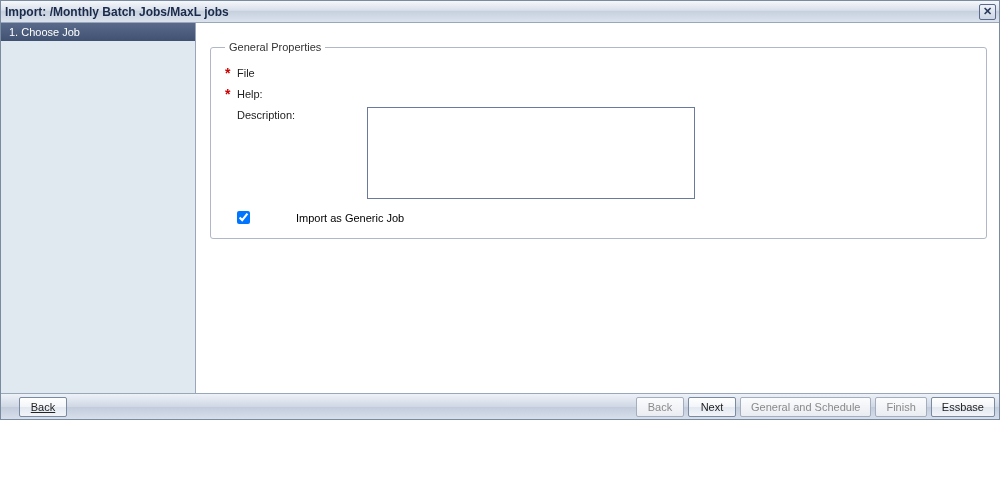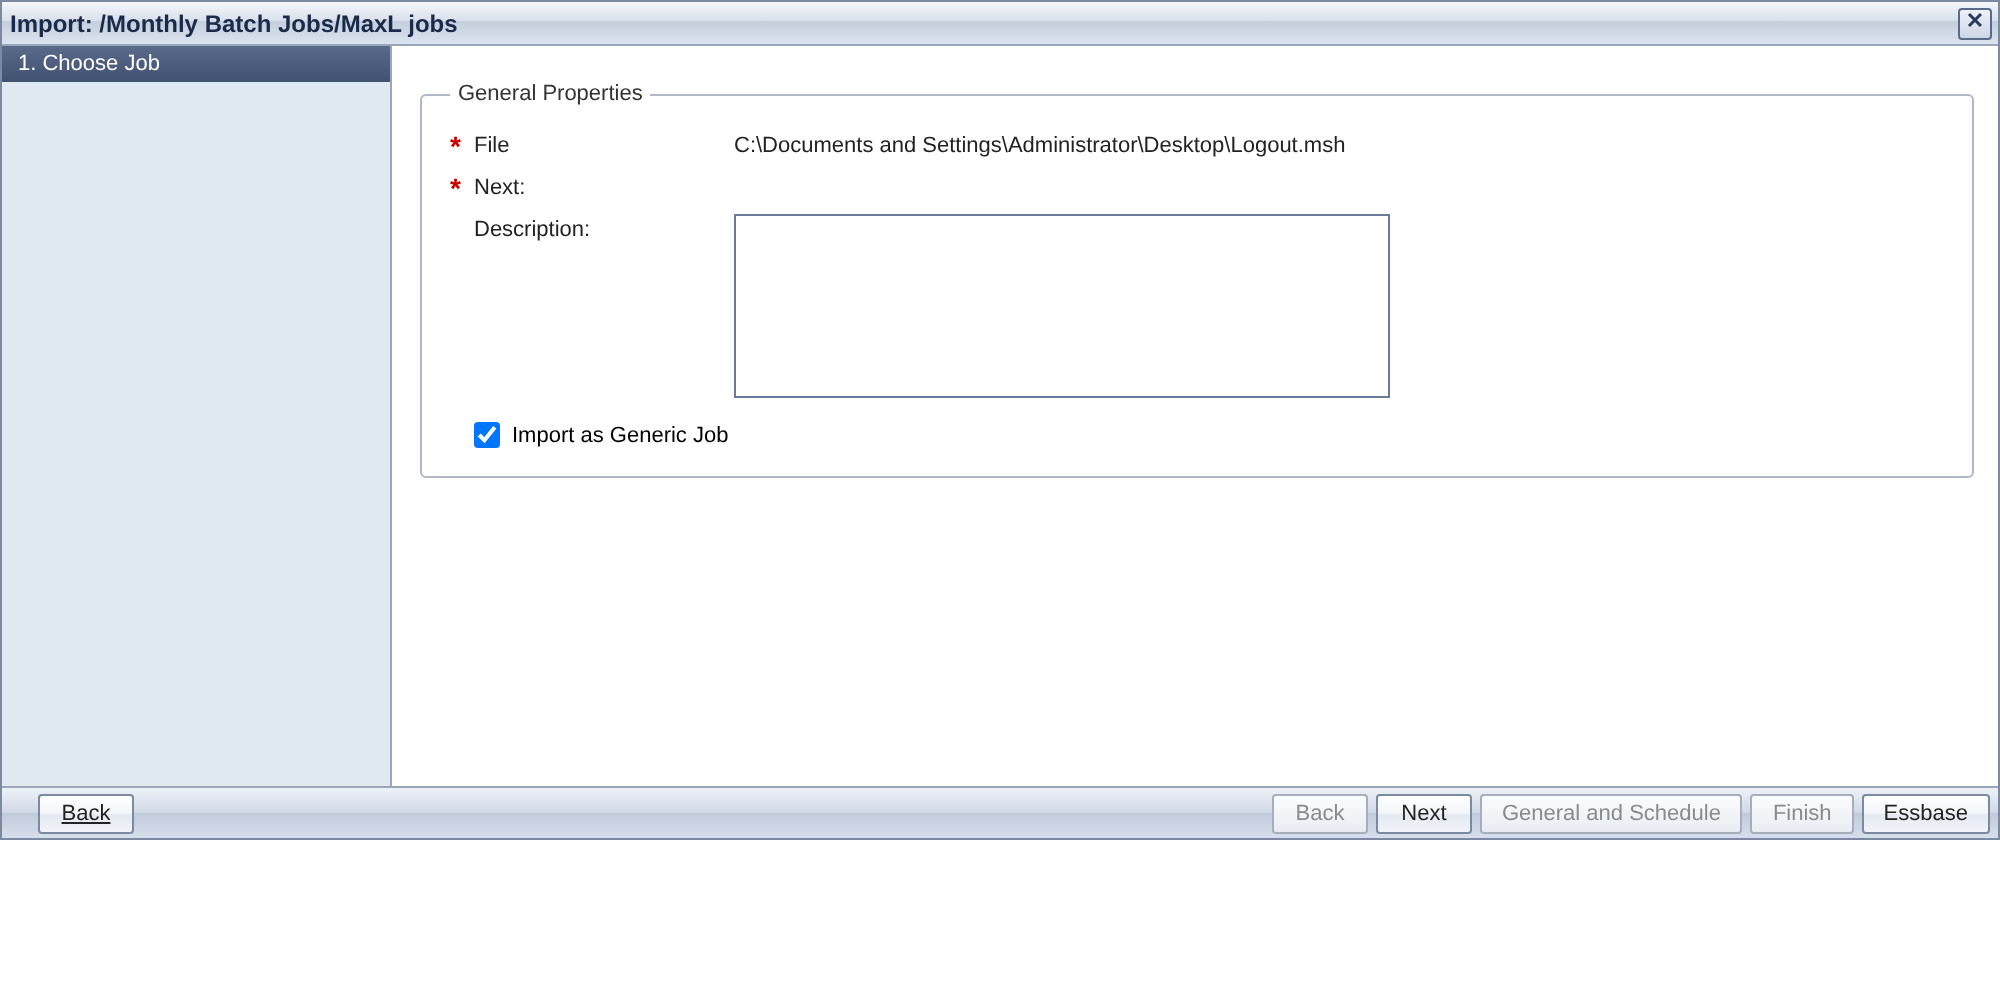--- a/index.html
+++ b/index.html
@@ -57,21 +57,21 @@
     color: #000; outline: none;
   }
   .desc-wrap {
     position: relative; width: 328px; height: 92px;
   }
   .desc-input {
     width: 328px; height: 92px; border: 1px solid #6a7a9a;
     resize: none; font-family: Tahoma, Arial, sans-serif; font-size: 11px;
     padding: 2px 3px; overflow-y: scroll;
   }
-  .check-row { display: flex; align-items: center; margin-top: 12px; padding-left: 12px; }
+  .check-row { display: flex; align-items: center; margin-top: 12px; padding-left: 12px; gap: 40px; }
   .check-row input { margin: 0 6px 0 0; }
   .footer {
     height: 26px; flex: 0 0 26px;
     background: linear-gradient(to bottom, #eef2f8 0%, #d0d8e5 50%, #c2cbdb 51%, #d7dfec 100%);
     border-top: 1px solid #9aa7bb;
     display: flex; align-items: center; padding: 0 4px;
   }
   .footer-left { flex: 0 0 auto; }
   .footer-spacer { flex: 1 1 auto; }
   .btn {
@@ -110,26 +110,25 @@
       </div>
     </div>
 
     <div class="content">
       <fieldset class="general">
         <legend>General Properties</legend>
 
         <div class="row">
           <div class="req">*</div>
           <div class="label">File</div>
-          <div class="value-static">C:\Documents and Settings\Administrator\Desktop\Logout.msh</div>
         </div>
 
         <div class="row">
           <div class="req">*</div>
-          <div class="label">Next:</div>
+          <div class="label">Help:</div>
         </div>
 
         <div class="row">
           <div class="req"></div>
           <div class="label">Description:</div>
           <div class="desc-wrap">
             <textarea class="desc-input" style=""></textarea>
           </div>
         </div>
 

